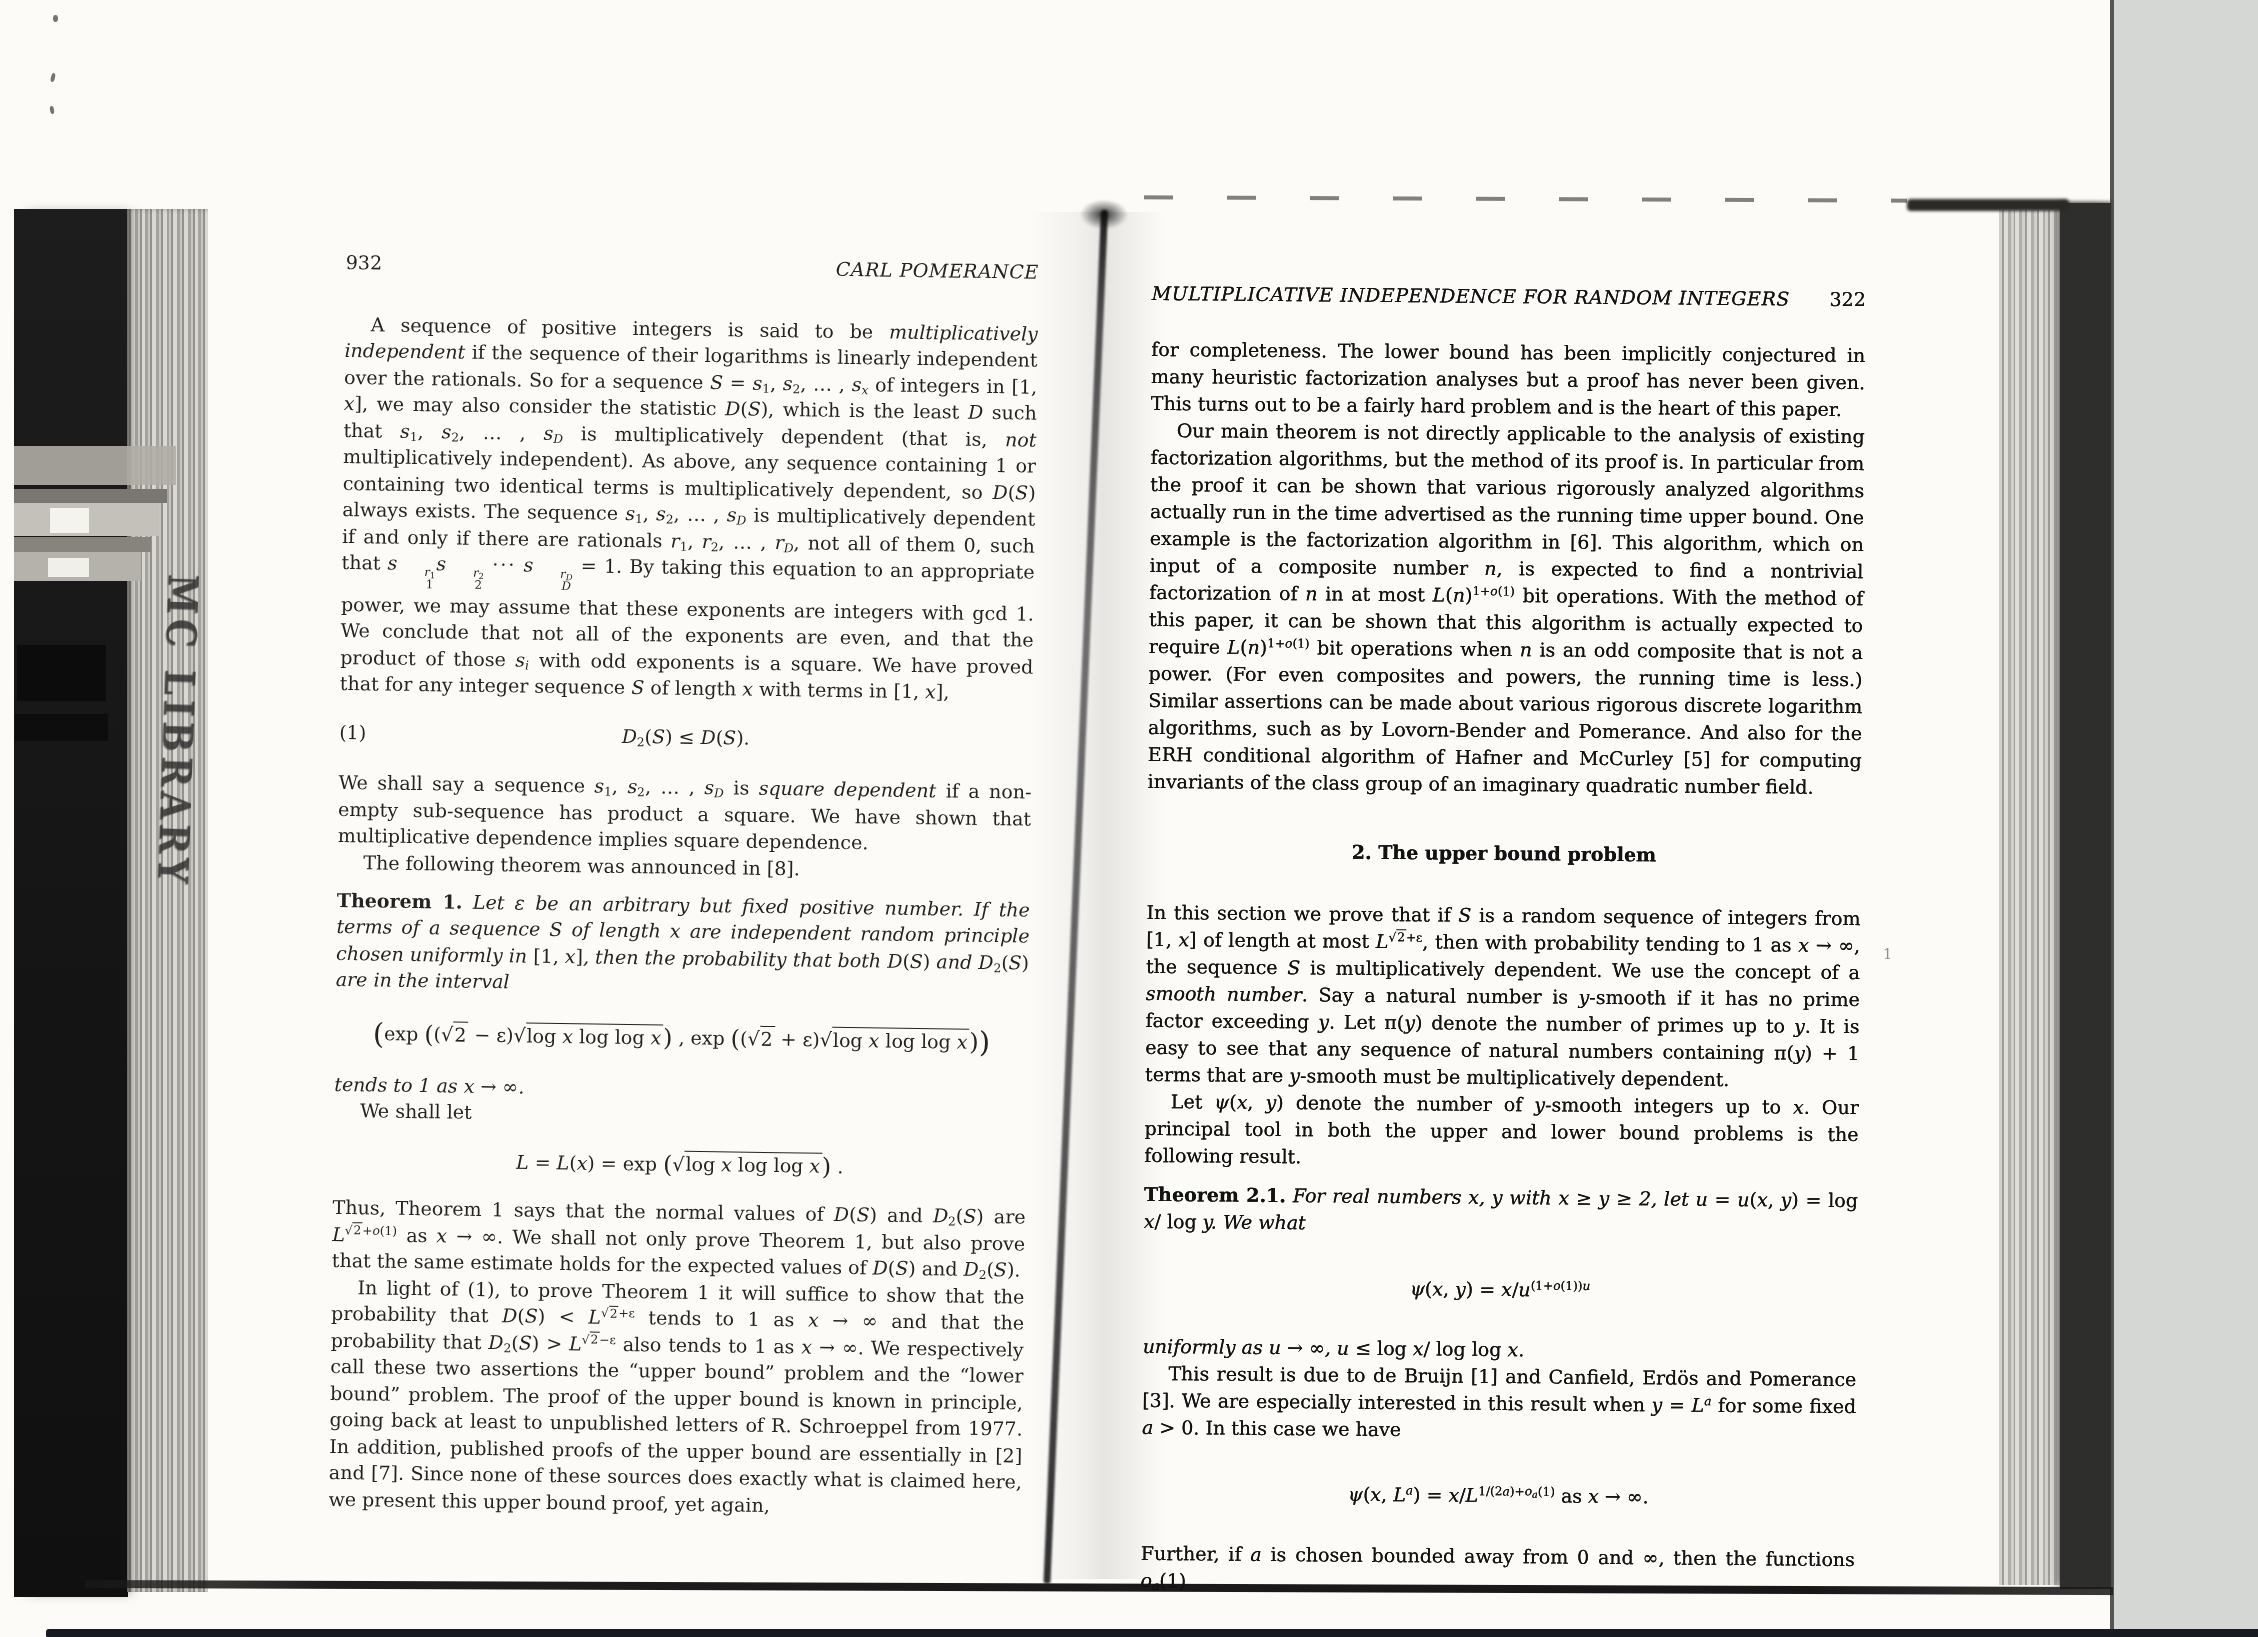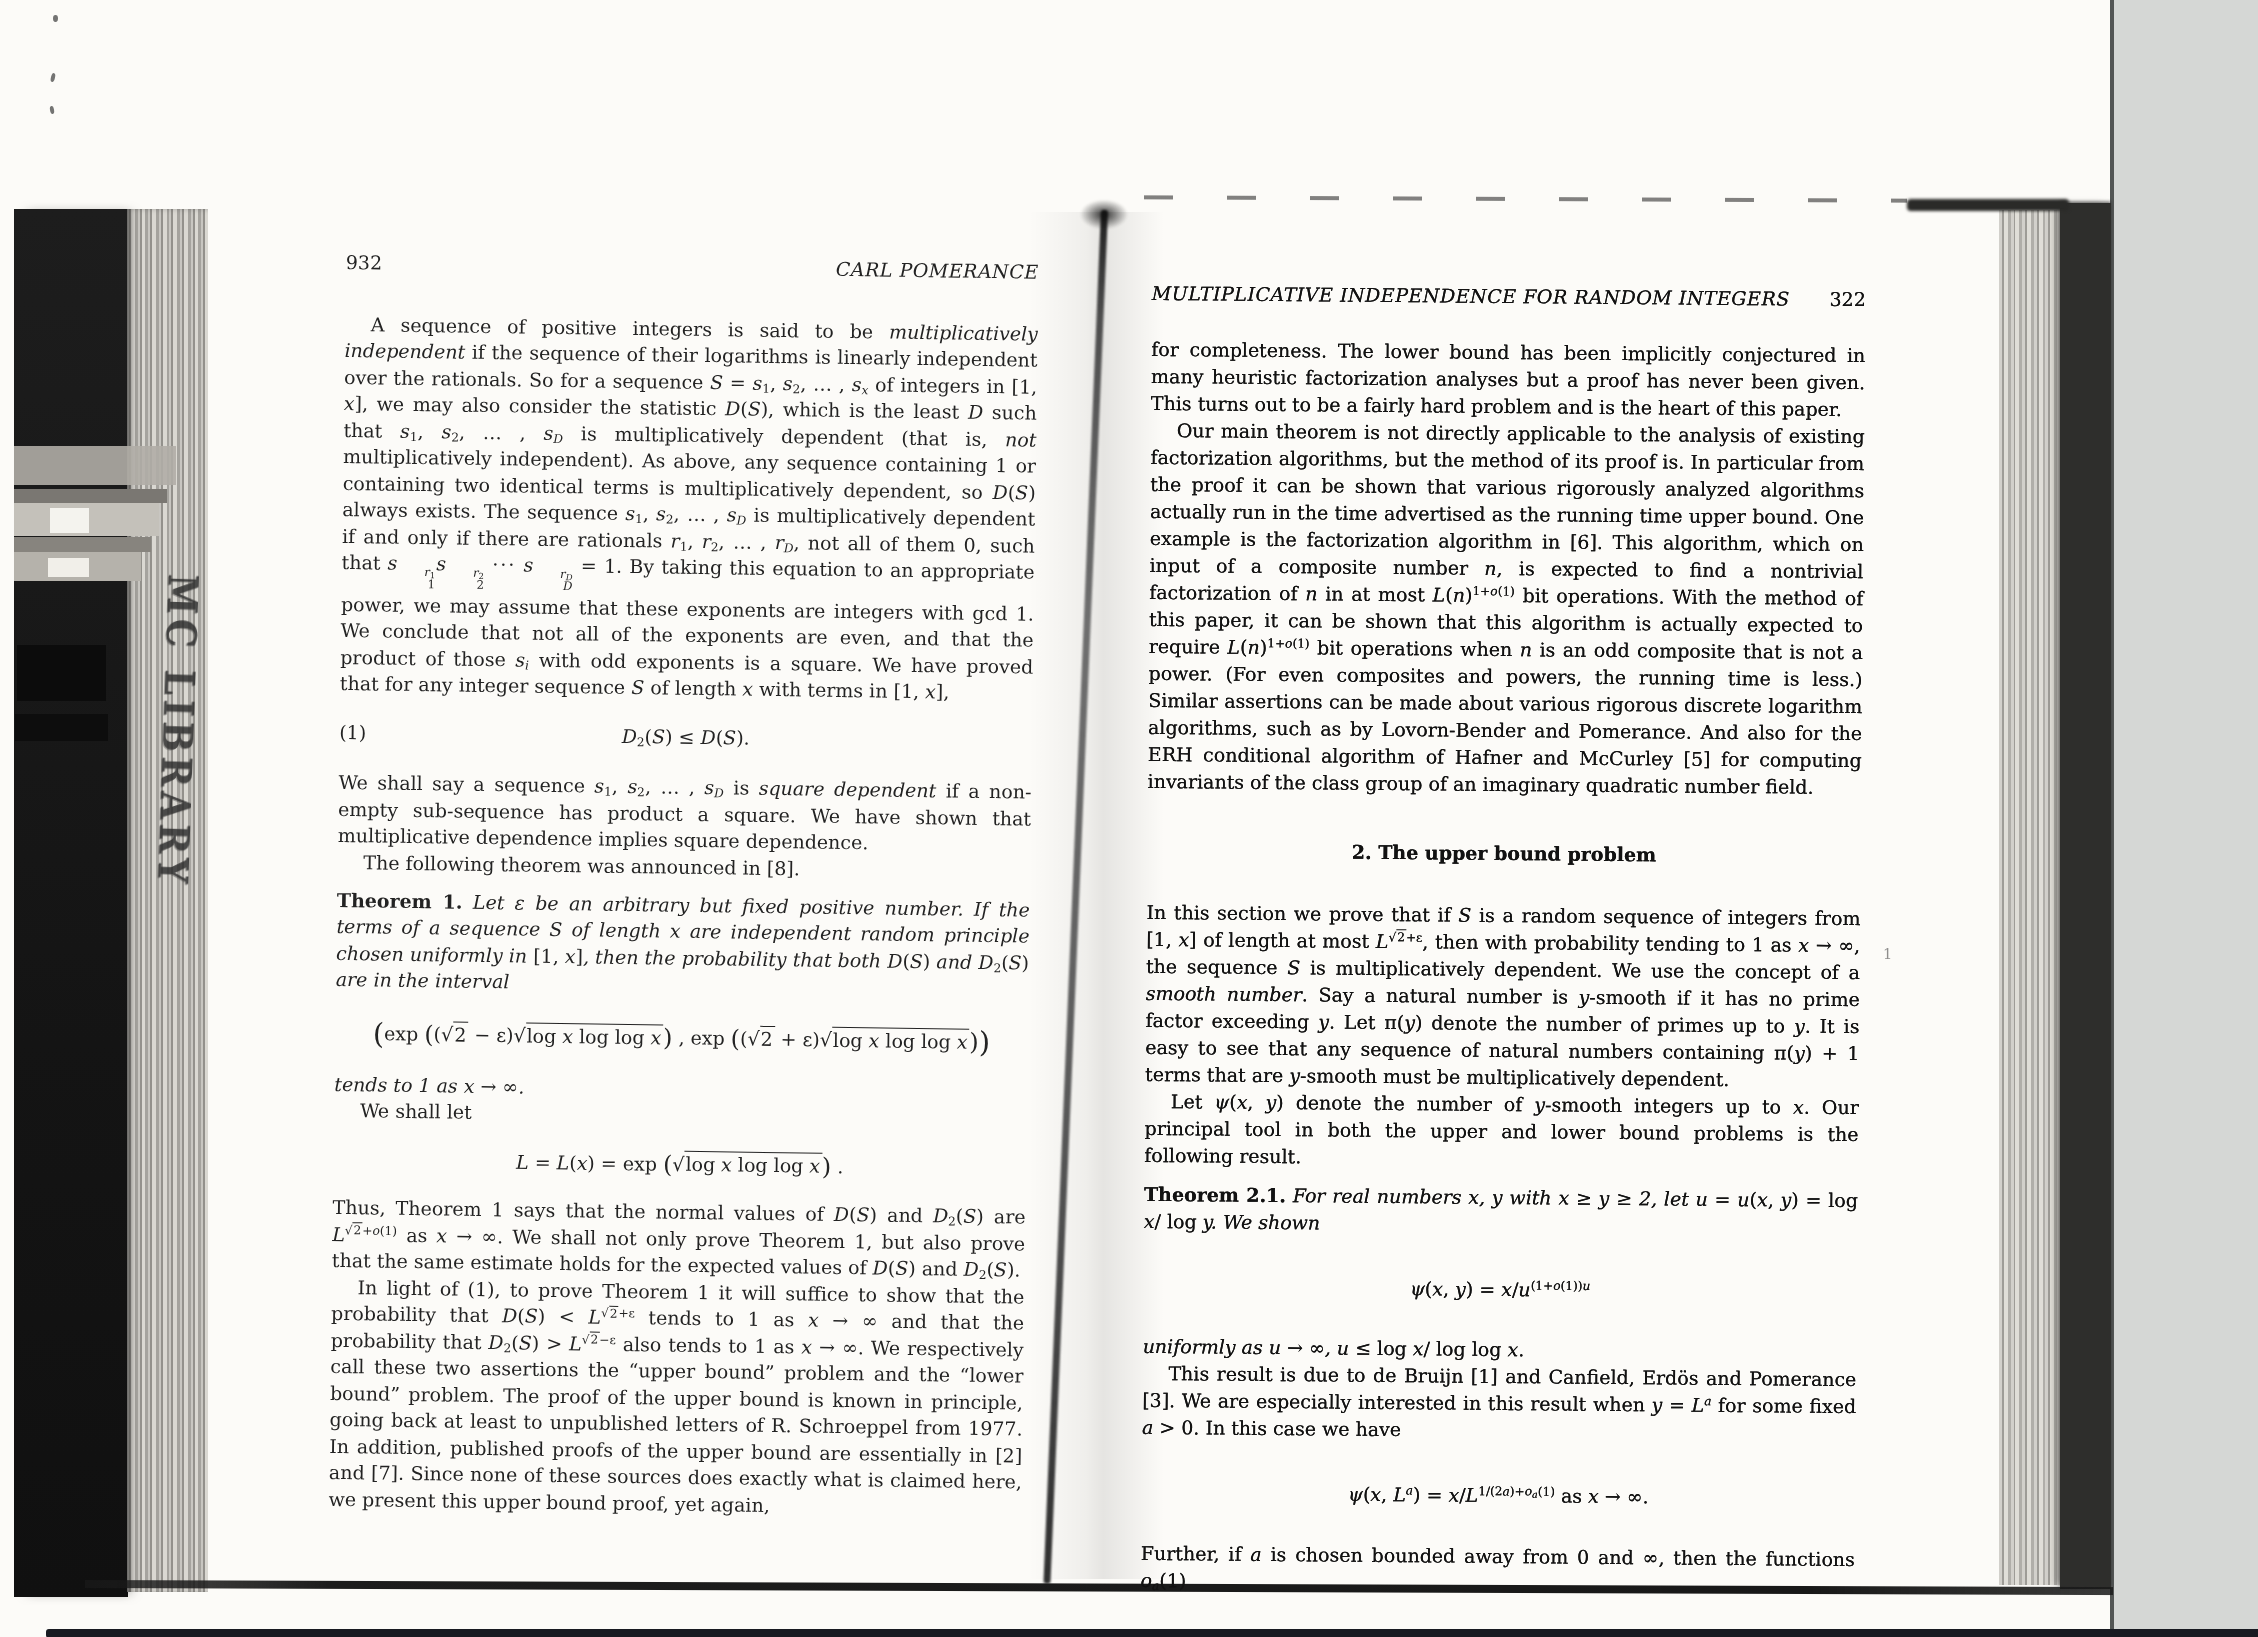--- a/index.html
+++ b/index.html
@@ -71,21 +71,21 @@
   .eqnum{position:relative;margin:21px 0 23px;}
   .eqlabel{position:absolute;left:0;}
   .sect{text-align:center;font-weight:bold;margin:42px 0 35px;}
   sup{font-size:64%;vertical-align:.55em;line-height:0;}
   sub{font-size:64%;vertical-align:-.25em;line-height:0;}
   sup sub,sub sub{font-size:78%;}
   .rad{border-top:1.4px solid currentColor;padding:1px 1.9px 0 1px;}
   .rads{border-top:1px solid currentColor;padding:0 1px;}
   .bp{font-size:152%;vertical-align:-.12em;}
   .bp2{font-size:126%;vertical-align:-.07em;}
-  .ss{display:inline-flex;flex-direction:column;align-items:flex-end;vertical-align:-.5em;font-size:.62em;line-height:1;margin:0 1px;}
+  .ss{display:inline-flex;flex-direction:column;align-items:center;vertical-align:-.5em;font-size:.62em;line-height:1;margin:0 1px;}
   .ss .t,.ss .b{display:block;height:1.05em;}
   .ss .t sub{font-size:72%;}
   .cd{letter-spacing:1.9px;}
 </style>
 </head>
 <body>
 
 <div class="scanner-right"></div>
 <div class="edge-line"></div>
 <div class="left-edge"></div>
@@ -147,21 +147,21 @@
   <div class="pg-head">
     <span class="rh-italic">MULTIPLICATIVE INDEPENDENCE FOR RANDOM INTEGERS</span>
     <span>322</span>
   </div>
   <div class="body" id="right-body">
       <div class="para">for completeness. The lower bound has been implicitly conjectured in many heuristic factorization analyses but a proof has never been given. This turns out to be a fairly hard problem and is the heart of this paper.</div>
       <div class="para ind">Our main theorem is not directly applicable to the analysis of existing factorization algorithms, but the method of its proof is. In particular from the proof it can be shown that various rigorously analyzed algorithms actually run in the time advertised as the running time upper bound. One example is the factorization algorithm in [6]. This algorithm, which on input of a composite number <i>n</i>, is expected to find a nontrivial factorization of <i>n</i> in at most <i>L</i>(<i>n</i>)<sup>1+<i>o</i>(1)</sup> bit operations. With the method of this paper, it can be shown that this algorithm is actually expected to require <i>L</i>(<i>n</i>)<sup>1+<i>o</i>(1)</sup> bit operations when <i>n</i> is an odd composite that is not a power. (For even composites and powers, the running time is less.) Similar assertions can be made about various rigorous discrete logarithm algorithms, such as by Lovorn-Bender and Pomerance. And also for the ERH conditional algorithm of Hafner and McCurley [5] for computing invariants of the class group of an imaginary quadratic number field.</div>
       <div class="sect">2. The upper bound problem</div>
       <div class="para">In this section we prove that if <i>S</i> is a random sequence of integers from [1, <i>x</i>] of length at most <i>L</i><sup>√<span class="rads">2</span>+ε</sup>, then with probability tending to 1 as <i>x</i> → ∞, the sequence <i>S</i> is multiplicatively dependent. We use the concept of a <i>smooth number</i>. Say a natural number is <i>y</i>-smooth if it has no prime factor exceeding <i>y</i>. Let π(<i>y</i>) denote the number of primes up to <i>y</i>. It is easy to see that any sequence of natural numbers containing π(<i>y</i>) + 1 terms that are <i>y</i>-smooth must be multiplicatively dependent.</div>
       <div class="para ind">Let <i>ψ</i>(<i>x</i>, <i>y</i>) denote the number of <i>y</i>-smooth integers up to <i>x</i>. Our principal tool in both the upper and lower bound problems is the following result.</div>
-      <div class="para thm"><b>Theorem 2.1.</b> <i>For real numbers x, y with x ≥ y ≥ 2, let u = u</i>(<i>x</i>, <i>y</i>) <i>= </i>log <i>x</i>/ log <i>y. We shown</i></div>
+      <div class="para thm"><b>Theorem 2.1.</b> <i>For real numbers x, y with x ≥ y ≥ 2, let u = u</i>(<i>x</i>, <i>y</i>) <i>= </i>log <i>x</i>/ log <i>y. We what</i></div>
       <div class="disp"><i>ψ</i>(<i>x</i>, <i>y</i>) = <i>x</i>/<i>u</i><sup>(1+<i>o</i>(1))<i>u</i></sup></div>
       <div class="para"><i>uniformly as u → ∞, u ≤ </i>log <i>x</i>/ log log <i>x</i>.</div>
       <div class="para ind">This result is due to de Bruijn [1] and Canfield, Erdös and Pomerance [3]. We are especially interested in this result when <i>y</i> = <i>L<sup>a</sup></i> for some fixed <i>a</i> &gt; 0. In this case we have</div>
       <div class="disp"><i>ψ</i>(<i>x</i>, <i>L<sup>a</sup></i>) = <i>x</i>/<i>L</i><sup>1/(2<i>a</i>)+<i>o<sub>a</sub></i>(1)</sup> as <i>x</i> → ∞.</div>
       <div class="para">Further, if <i>a</i> is chosen bounded away from 0 and ∞, then the functions <i>o<sub>a</sub></i>(1)</div>
     </div>
 </div>
 
 
 </body></html>

